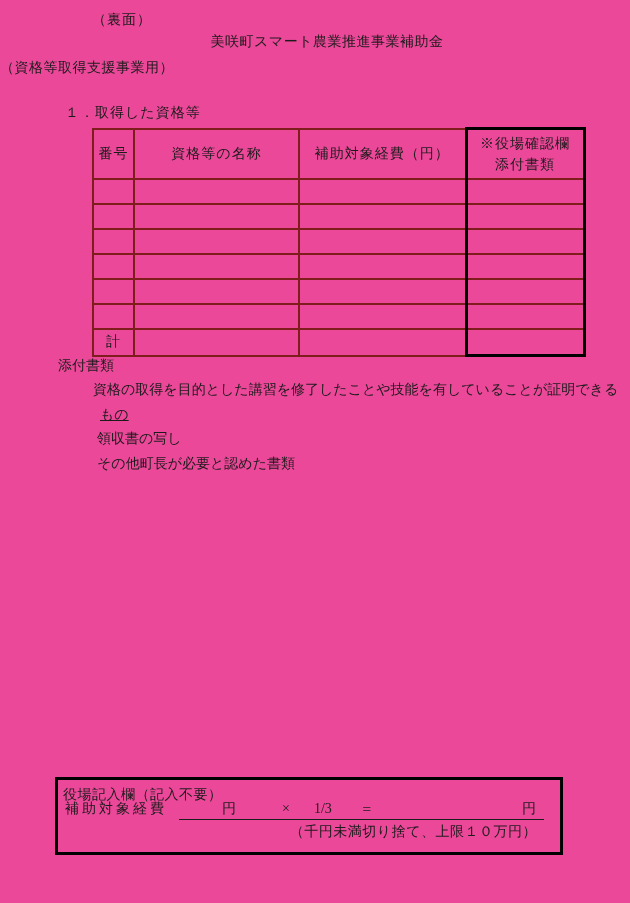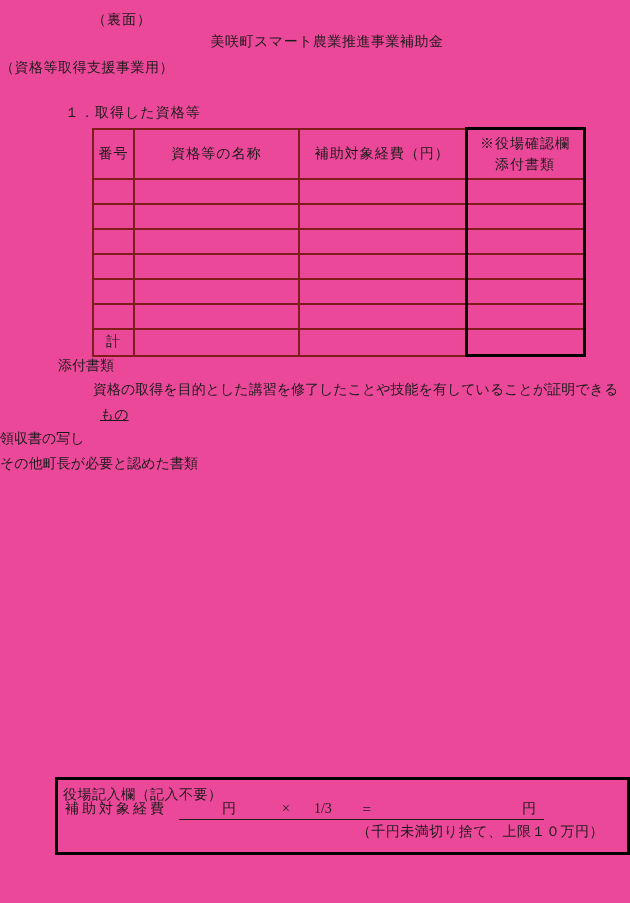--- a/index.html
+++ b/index.html
@@ -47,27 +47,27 @@
     border-right:3px solid #000;
   }
   table.qual tr.hdr .office{border-top:3px solid #000;}
   table.qual tr.total-row .office{border-bottom:3px solid #000;}
 
   
   .attachments{left:0;top:354px;width:582px;line-height:24.4px;}
   .attachments .a-heading{padding-left:58px;}
   .attachments .a-first{padding-left:93px;white-space:nowrap;}
   .attachments .a-wrap{padding-left:100px;text-decoration:underline;}
-  .attachments .a-item{white-space:nowrap;}
+  .attachments .a-item{padding-left:97px;white-space:nowrap;}
 
   
   .office-label{left:63px;top:786px;letter-spacing:0.5px;}
   .office-box{
     left:55px;top:777px;
-    width:575px;height:78px;
+    width:508px;height:78px;
     border:3px solid #000;
     box-sizing:border-box;
   }
   .formula-line{
     position:absolute;
     left:0;top:20px;width:100%;
     display:flex;
     align-items:baseline;
   }
   .formula-line .expense-label{

